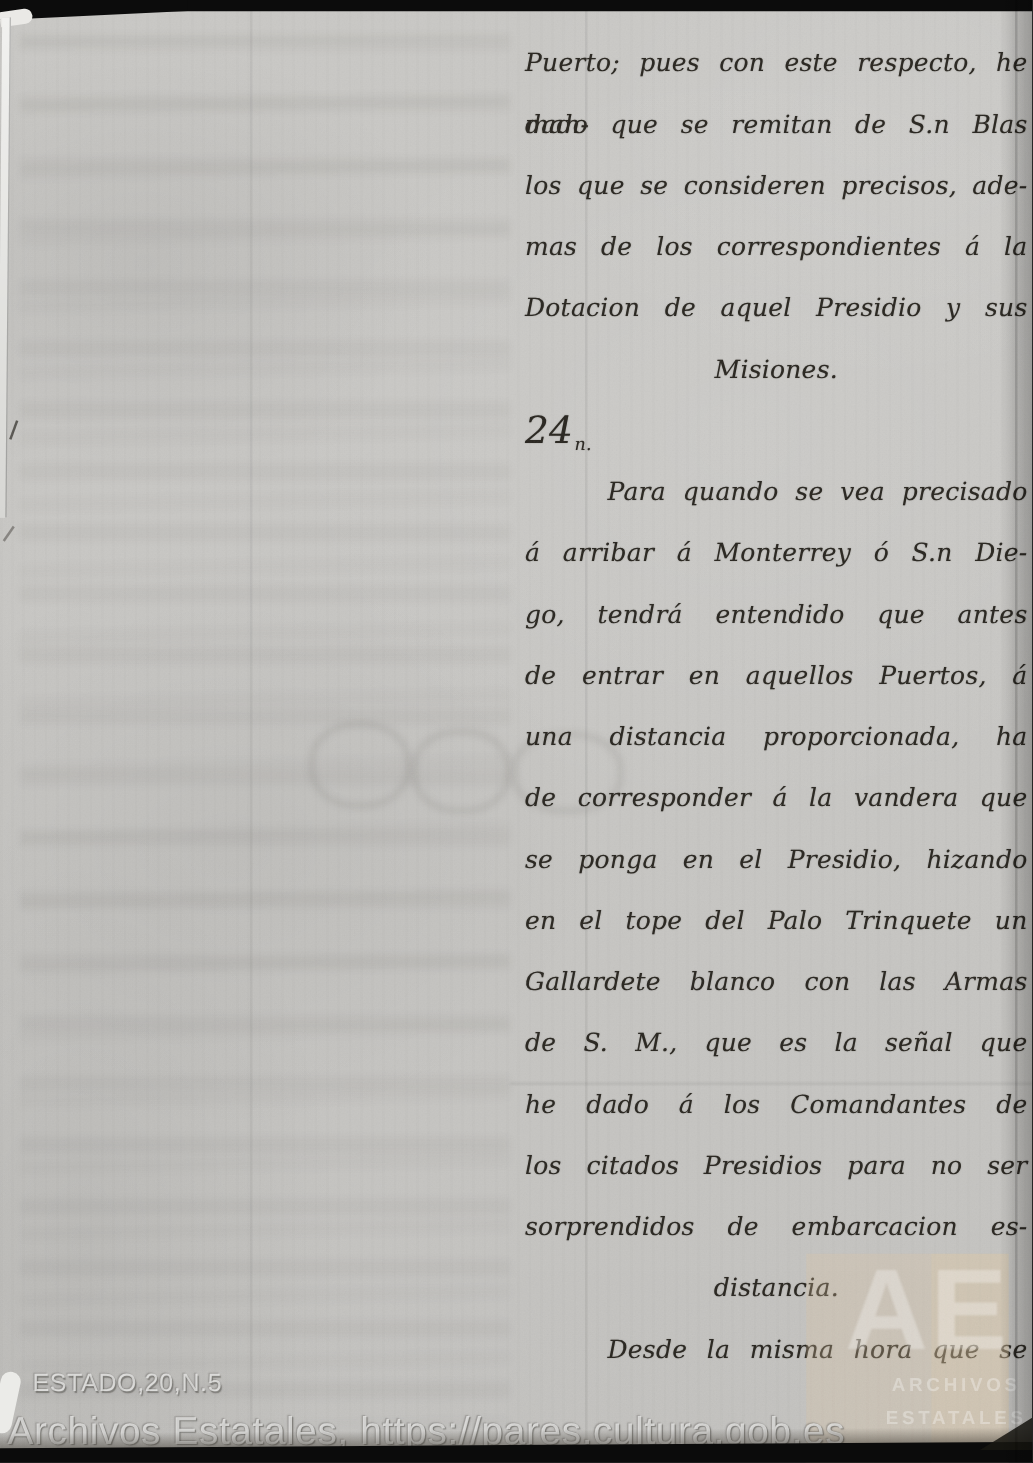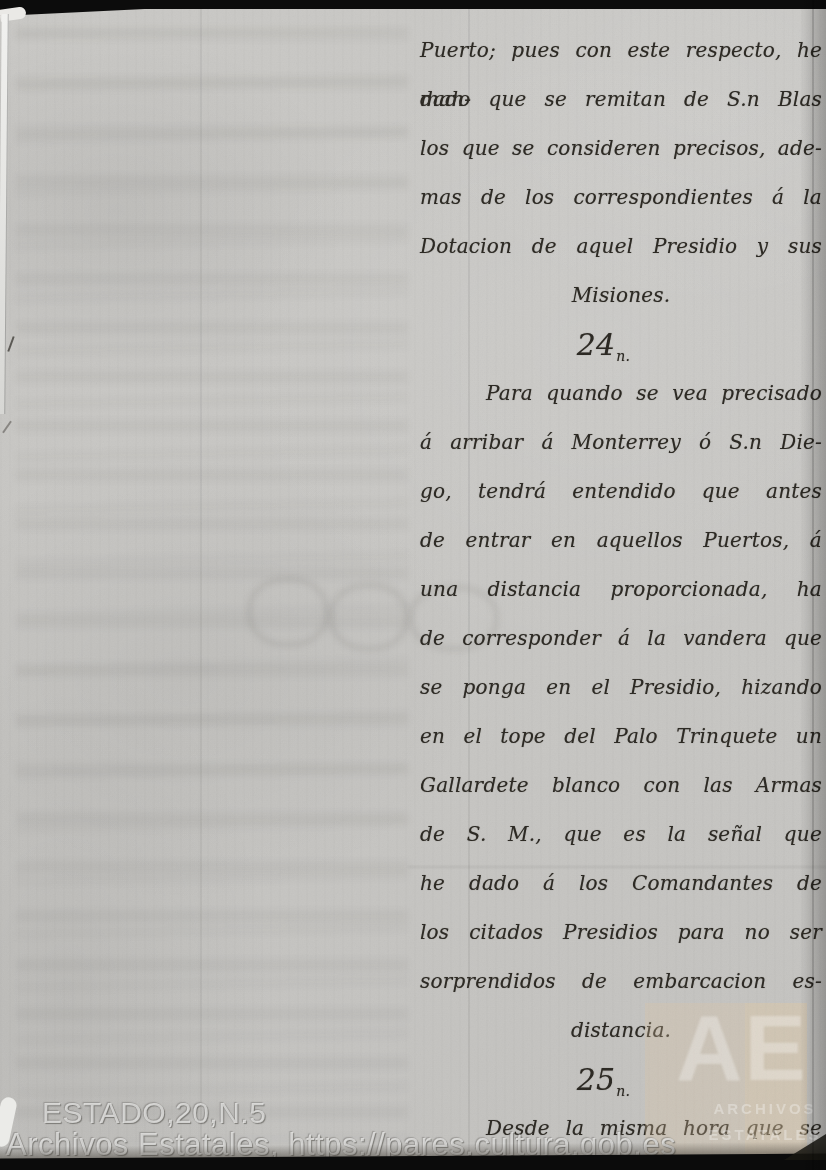--- a/index.html
+++ b/index.html
@@ -29,38 +29,38 @@
   .pwm{position:absolute;filter:blur(3px);border:3px solid rgba(95,93,87,0.22);
     border-radius:45%;}
   
   .ms-col{position:absolute;left:420px;top:26px;width:402px;}
   .ms-line{height:49px;line-height:49px;font-family:"DejaVu Serif",serif;font-style:italic;
     font-size:20px;color:#28251f;letter-spacing:.2px;word-spacing:2px;
     text-shadow:0 0 1px rgba(40,37,31,0.45);box-sizing:border-box;}
   .ms-line.fill{text-align:justify;text-align-last:justify;}
   .ms-line.fill-indent{text-align:justify;text-align-last:justify;padding-left:66px;}
   .ms-line.left{text-align:center;}
-  .ms-line.section{text-align:center;padding-right:36px;font-size:30px;}
+  .ms-line.section{text-align:left;padding-right:36px;font-size:30px;}
   .sec-suffix{font-size:14px;position:relative;top:6px;left:1px;}
   
   .inkmark{position:absolute;background:rgba(42,39,33,0.7);}
   
   .ae-tint1{position:absolute;left:645px;top:1003px;width:100px;height:167px;
     background:rgba(223,199,163,0.28);}
   .ae-tint2{position:absolute;left:745px;top:1003px;width:62px;height:167px;
     background:rgba(223,199,163,0.42);}
   .ae-mono{position:absolute;left:676px;top:998px;font-size:92px;font-weight:bold;
     letter-spacing:2px;color:rgba(255,255,255,0.32);filter:blur(1px);line-height:1.1;}
   .ae-label{position:absolute;left:700px;width:130px;text-align:center;font-size:15px;
     letter-spacing:3px;color:rgba(255,255,255,0.33);filter:blur(.5px);font-weight:bold;}
   
   .wm-text{position:absolute;color:rgba(238,238,236,0.75);
     text-shadow:1px 1px 1px rgba(88,86,82,0.65), -1px -1px 1px rgba(88,86,82,0.35);
     letter-spacing:.5px;white-space:nowrap;}
-  .wm-ref{left:42px;top:1096px;font-size:30px;}
+  .wm-ref{left:26px;top:1096px;font-size:20px;}
   .wm-src{left:6px;top:1127px;font-size:31px;}
   
   .edge{position:absolute;}
   .top-band{left:0;top:0;width:826px;height:9px;background:#0c0c0c;}
   .top-band-left{left:0;top:0;width:150px;height:16px;background:#0c0c0c;
     clip-path:polygon(0 0,100% 0,100% 55%,0 100%);}
   .tl-notch{left:0;top:8px;width:26px;height:12px;background:#eae9e6;
     border-radius:0 6px 6px 0;transform:rotate(-8deg);}
   .left-sliver{left:0;top:14px;width:6px;height:400px;
     background:linear-gradient(#f1f1ef,#d7d7d4);border-right:1px solid rgba(0,0,0,0.25);
@@ -113,21 +113,20 @@
       <div class="ms-line fill">una distancia proporcionada, ha</div>
       <div class="ms-line fill">de corresponder á la vandera que</div>
       <div class="ms-line fill">se ponga en el Presidio, hizando</div>
       <div class="ms-line fill">en el tope del Palo Trinquete un</div>
       <div class="ms-line fill">Gallardete blanco con las Armas</div>
       <div class="ms-line fill">de S. M., que es la señal que</div>
       <div class="ms-line fill">he dado á los Comandantes de</div>
       <div class="ms-line fill">los citados Presidios para no ser</div>
       <div class="ms-line fill">sorprendidos de embarcacion es-</div>
       <div class="ms-line left">distancia.</div>
-      <div class="ms-line section"><span class="sec-num">25</span><span class="sec-suffix">n.</span></div>
       <div class="ms-line fill-indent">Desde la misma hora que se</div>
     </div>
 
   <div class="ae-tint1"></div>
   <div class="ae-tint2"></div>
   <div class="ae-mono">AE</div>
   <div class="ae-label" style="top:1100px">ARCHIVOS</div>
   <div class="ae-label" style="top:1126px">ESTATALES</div>
 
   <svg class="grain" width="826" height="1170">

